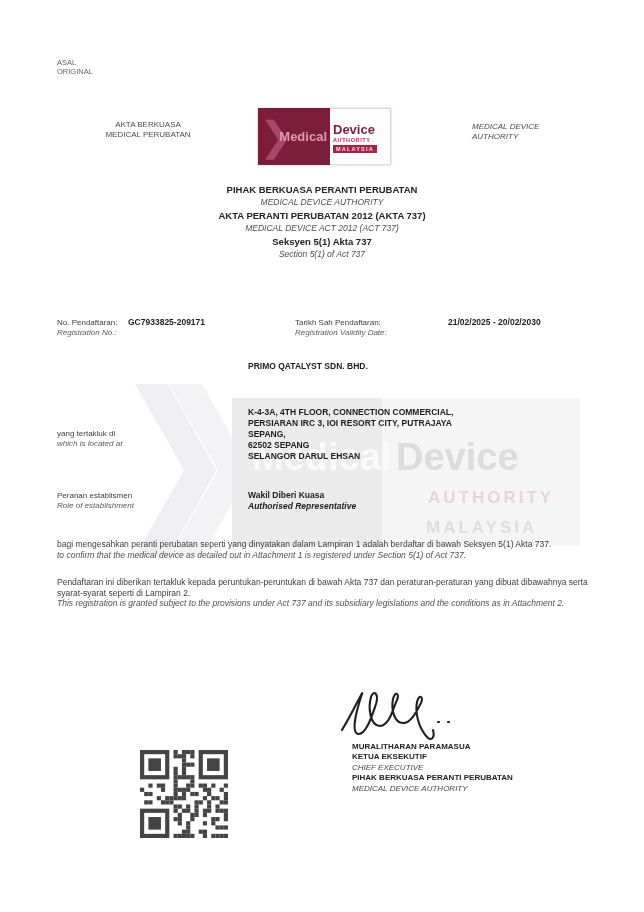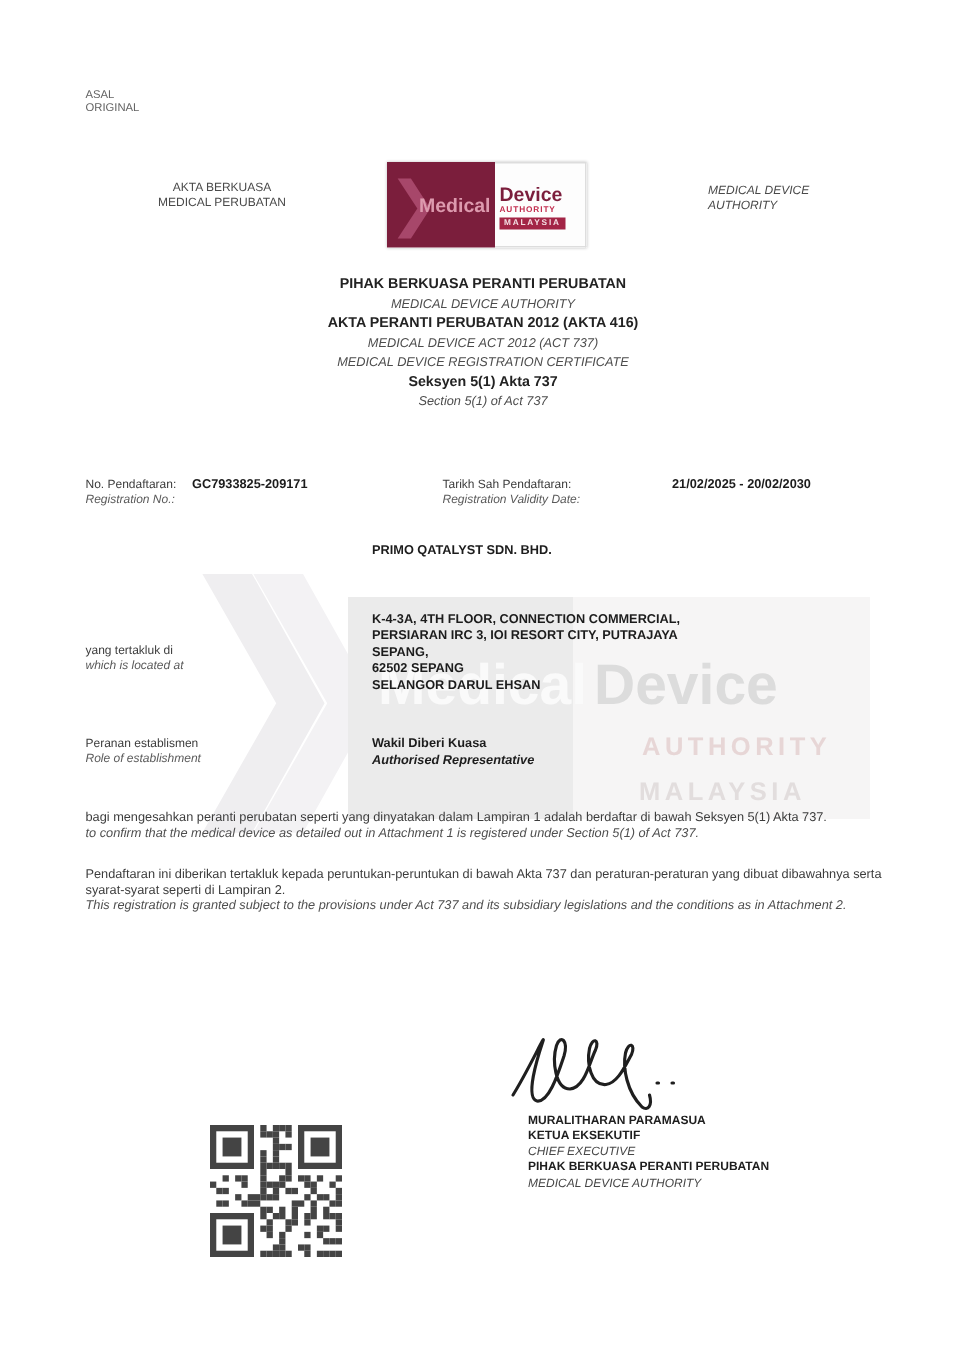--- a/index.html
+++ b/index.html
@@ -103,23 +103,22 @@
     </div>
 
     <div class="abs hdr-right">
       <div>MEDICAL DEVICE</div>
       <div>AUTHORITY</div>
     </div>
 
     <div class="abs title">
       <span class="tb">PIHAK BERKUASA PERANTI PERUBATAN</span>
       <span class="ti">MEDICAL DEVICE AUTHORITY</span>
-      <span class="tb">AKTA PERANTI PERUBATAN 2012 (AKTA 416)</span>
+      <span class="tb">AKTA PERANTI PERUBATAN 2012 (AKTA 737)</span>
       <span class="ti">MEDICAL DEVICE ACT 2012 (ACT 737)</span>
-      <span class="ti">MEDICAL DEVICE REGISTRATION CERTIFICATE</span>
       <span class="tb">Seksyen 5(1) Akta 737</span>
       <span class="ti">Section 5(1) of Act 737</span>
     </div>
 
     <div class="abs lab" style="left:57px;top:318px;">
       <div>No. Pendaftaran:</div>
       <div class="en">Registration No.:</div>
     </div>
     <div class="abs val" style="left:128px;top:317px;">GC7933825-209171</div>
 

